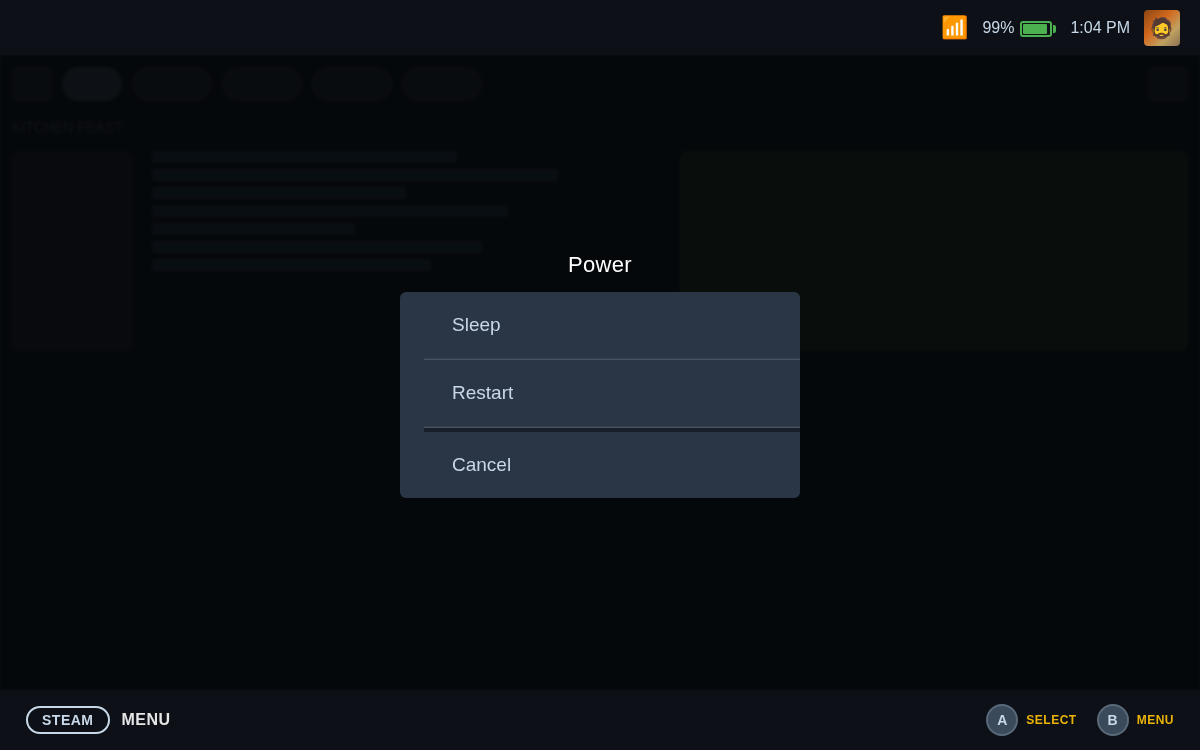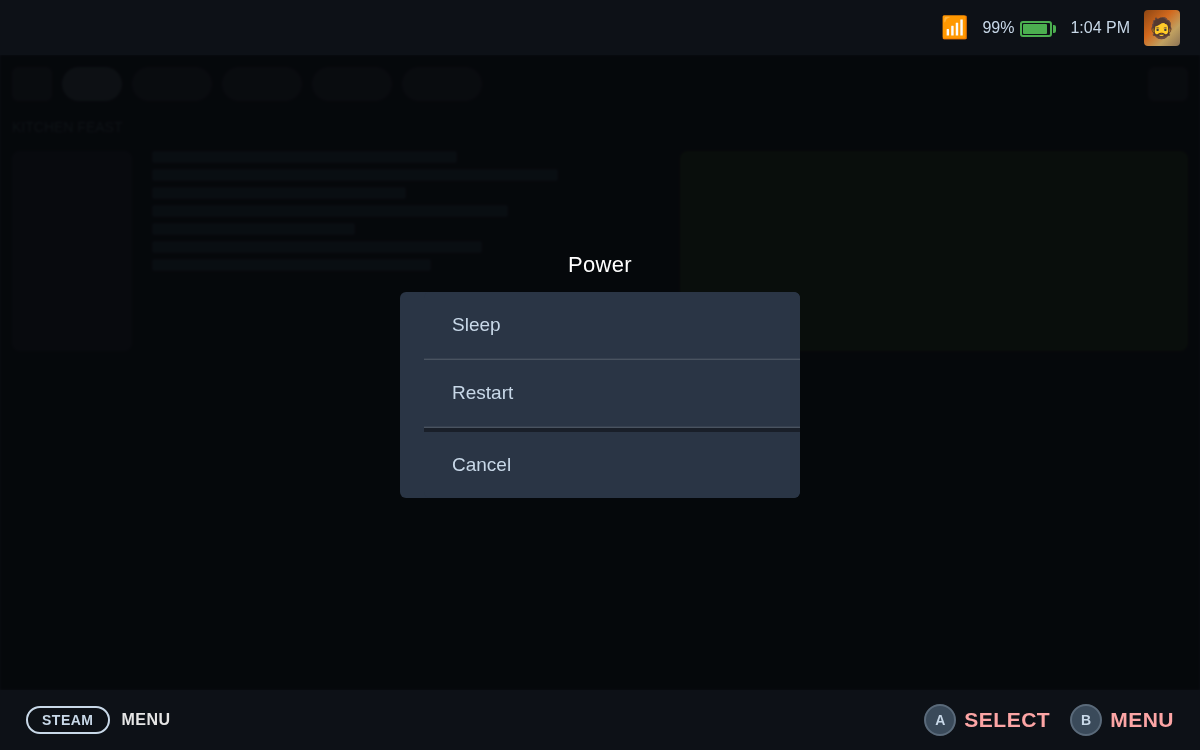--- a/index.html
+++ b/index.html
@@ -239,22 +239,22 @@
 
     .controller-circle.a {
       background: #3a4a5a;
     }
 
     .controller-circle.b {
       background: #3a4a5a;
     }
 
     .controller-action-label {
-      color: #fca5a5;
-      font-size: 21px;
+      color: #eab308;
+      font-size: 12px;
       font-weight: 600;
       letter-spacing: 0.5px;
     }
 
     
     .overlay {
       position: absolute;
       inset: 0;
       background: rgba(0, 0, 0, 0.55);
       z-index: 5;

